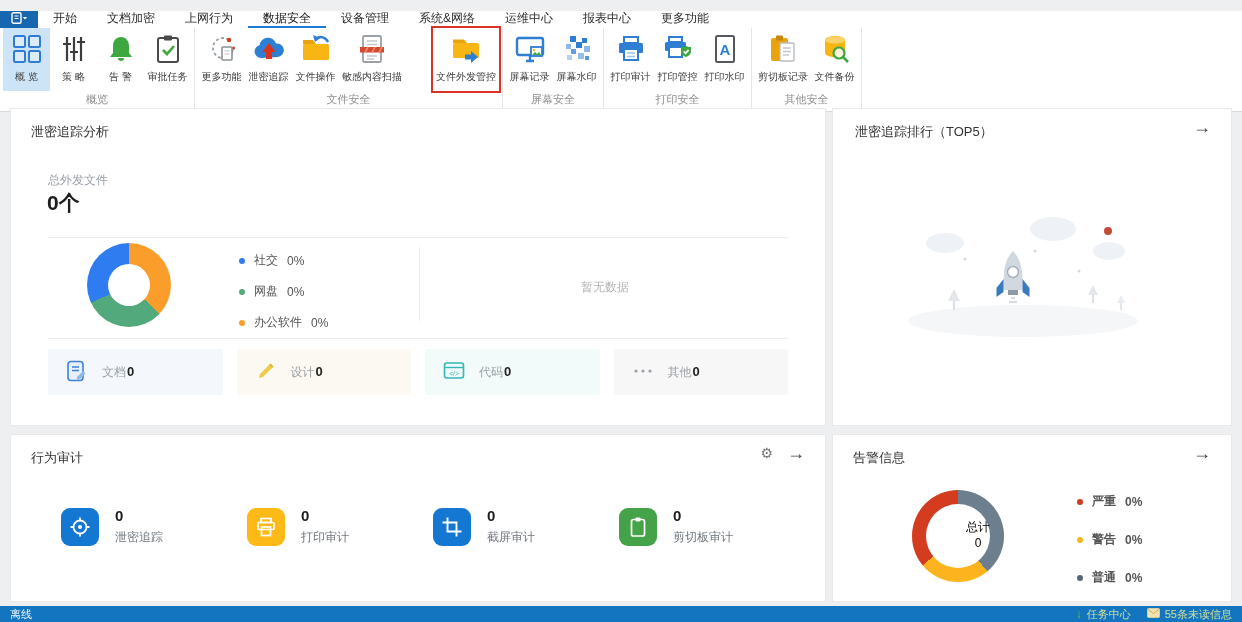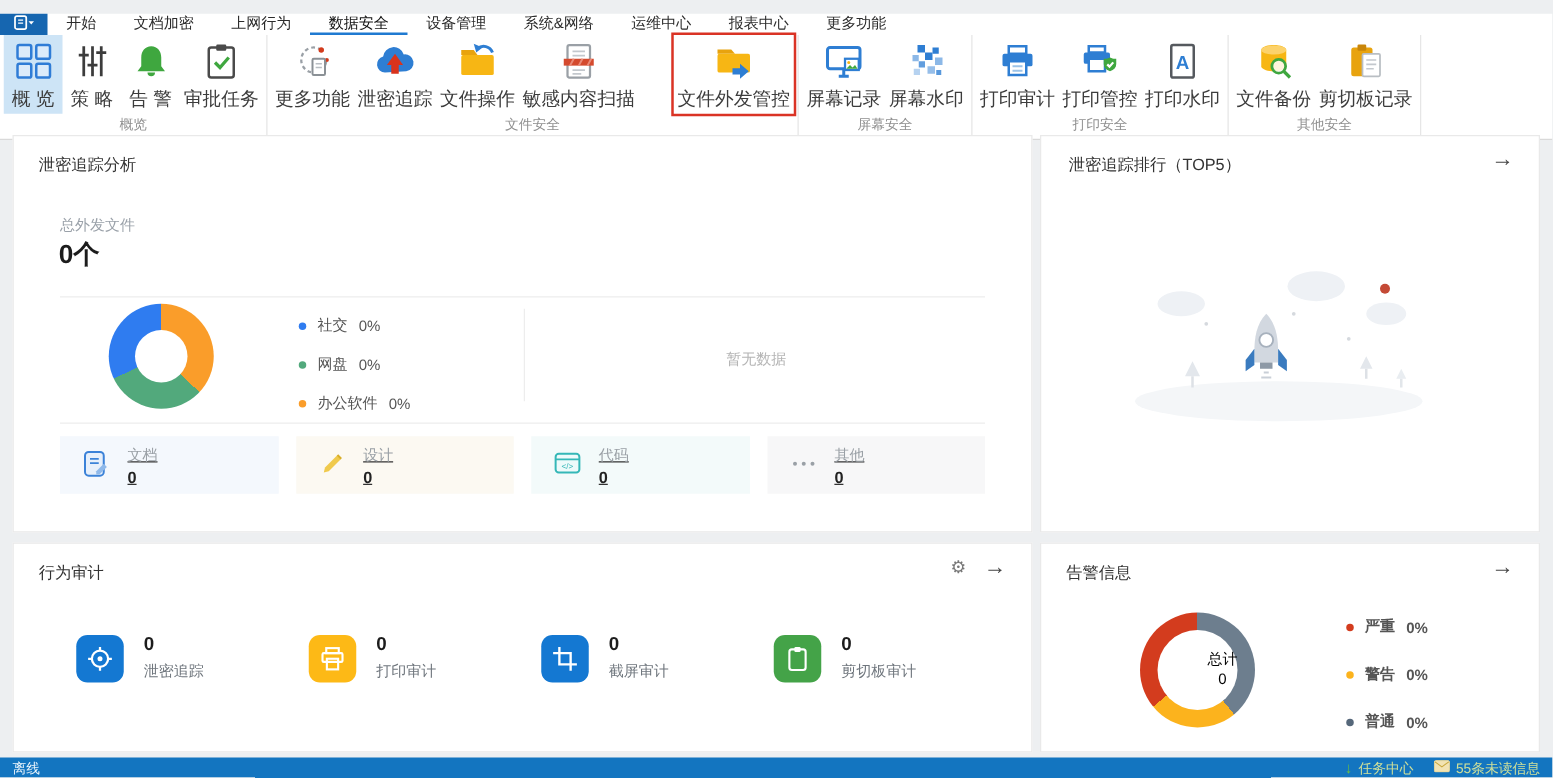--- a/index.html
+++ b/index.html
@@ -12,21 +12,21 @@
   .menubar { height:17px; background:#fff; display:flex; align-items:stretch;margin-top:11px; }
   .app-btn { width:38px; background:#1666b0; display:flex; align-items:center; justify-content:center; cursor:pointer; }
   .menu-item { padding:0 15px; display:flex; align-items:center; color:#2b2b2b; font-size:12px; cursor:pointer; border-bottom:2px solid transparent; }
   .menu-item.active { border-bottom:2px solid #1f7ad1; color:#111; }
   
   .ribbon { height:84px; background:#fff; border-bottom:1px solid #d9d9d9; display:flex; align-items:stretch; }
   .rgroup { display:flex; flex-direction:column; border-right:1px solid #e6e6e6; padding:0 3px; }
   .rgroup-items { display:flex; align-items:stretch; flex:1; }
   .ritem { min-width:47px; padding:3px 3px 1px; display:flex; flex-direction:column; align-items:center; justify-content:flex-start; gap:3px; cursor:pointer; }
   .ritem .icn { height:36px; display:flex; align-items:center; justify-content:center; }
-  .ritem .rlabel { font-size:15px; color:#3c3c3c; white-space:nowrap; }
+  .ritem .rlabel { font-size:10px; color:#3c3c3c; white-space:nowrap; }
   .ritem.selected { background:#cde4f6; }
   .ritem.hl { outline:2px solid #da3325;margin-left:28px; }
   .rgroup-label { text-align:center; font-size:11px; color:#8f8f8f; padding:1px 0 4px; }
   
   .panel { position:absolute; background:#fff; border:1px solid #e9e9e9; }
   #p-leak   { left:10px;  top:108px; width:816px; height:318px; }
   #p-rank   { left:832px; top:108px; width:400px; height:318px; }
   #p-audit  { left:10px;  top:434px; width:816px; height:168px; }
   #p-alert  { left:832px; top:434px; width:400px; height:168px; }
   .panel-title { position:absolute; left:20px; top:14px; font-size:13px; color:#333; }
@@ -42,21 +42,21 @@
   .donut1::after { content:""; position:absolute; inset:21px; border-radius:50%; background:#fff; }
   .legend1 { position:absolute; left:228px; top:143px; display:flex; flex-direction:column; gap:14px; }
   .lrow { display:flex; align-items:center; gap:9px; font-size:12px; color:#555; }
   .dot { width:6px; height:6px; border-radius:50%; flex:none; }
   .vdiv { position:absolute; left:408px; top:138px; height:74px; border-left:1px solid #ededed; }
   .empty-text { position:absolute; left:408px; width:372px; top:170px; text-align:center; font-size:12px; color:#b5b5b5; }
   .cards { position:absolute; left:37px; right:37px; top:240px; display:flex; gap:14px; }
   .card { flex:1; height:46px; display:flex; align-items:center; padding-left:18px; gap:14px; cursor:pointer; }
   .card.c0 { background:#f4f8fd; } .card.c1 { background:#fcf9f2; }
   .card.c2 { background:#f3fafa; } .card.c3 { background:#f7f7f8; }
-  .card-col { display:flex; flex-direction:column; gap:1px;text-decoration:underline; }
+  .card-col { display:flex; flex-direction:row; gap:1px; }
   .card-label { font-size:12px; color:#9aa0a6; }
   .card-value { font-size:13px; font-weight:bold; color:#222; }
   
   .illustration { position:absolute; left:70px; top:100px; }
   
   .stats { position:absolute; left:50px; right:20px; top:72px; display:flex; }
   .stat { flex:1; display:flex; align-items:center; gap:16px; cursor:pointer; }
   .sicon { width:38px; height:38px; border-radius:9px; display:flex; align-items:center; justify-content:center; flex:none; }
   .sicon.blue { background:#1478d2; } .sicon.yellow { background:#fdb916; } .sicon.green { background:#44a348; }
   .stat-col { display:flex; flex-direction:column; gap:5px; }
@@ -280,38 +280,38 @@
       </div>
     </div>
     <div class="rgroup-label">打印安全</div>
   </div>
 
   <div class="rgroup">
     <div class="rgroup-items">
       <div class="ritem">
         <span class="icn">
           <svg width="30" height="30" viewBox="0 0 30 30">
+              <rect x="3" y="4" width="17" height="23" rx="2" fill="#e8a30e"></rect>
+              <rect x="8" y="1.5" width="7" height="5" rx="1" fill="#c9860a"></rect>
+              <rect x="12" y="9" width="14" height="18" rx="1" fill="#fff" stroke="#b9bec3" stroke-width="1.4"></rect>
+              <path d="M15 14h8M15 17.5h8M15 21h6" stroke="#c3c8cd" stroke-width="1.3"></path>
+            </svg>
+        </span>
+        <span class="rlabel">剪切板记录</span>
+      </div>
+      <div class="ritem">
+        <span class="icn">
+          <svg width="30" height="30" viewBox="0 0 30 30">
               <path d="M5 6c0-2.2 4.5-4 10-4s10 1.8 10 4v13c0 2.2-4.5 4-10 4S5 21.2 5 19z" fill="#f7b614"></path>
               <ellipse cx="15" cy="6" rx="10" ry="3.6" fill="#fcd26b"></ellipse>
               <circle cx="19" cy="19" r="5.5" fill="#fff" fill-opacity=".85" stroke="#3fa73f" stroke-width="2.2"></circle>
               <path d="M23.2 23.2L28 28" stroke="#3fa73f" stroke-width="2.6"></path>
             </svg>
         </span>
         <span class="rlabel">文件备份</span>
-      </div>
-      <div class="ritem">
-        <span class="icn">
-          <svg width="30" height="30" viewBox="0 0 30 30">
-              <rect x="3" y="4" width="17" height="23" rx="2" fill="#e8a30e"></rect>
-              <rect x="8" y="1.5" width="7" height="5" rx="1" fill="#c9860a"></rect>
-              <rect x="12" y="9" width="14" height="18" rx="1" fill="#fff" stroke="#b9bec3" stroke-width="1.4"></rect>
-              <path d="M15 14h8M15 17.5h8M15 21h6" stroke="#c3c8cd" stroke-width="1.3"></path>
-            </svg>
-        </span>
-        <span class="rlabel">剪切板记录</span>
       </div>
     </div>
     <div class="rgroup-label">其他安全</div>
   </div>
 
 </div>
 
 <div class="panel" id="p-leak">
   <div class="panel-title">泄密追踪分析</div>
   <div class="total-label">总外发文件</div>

